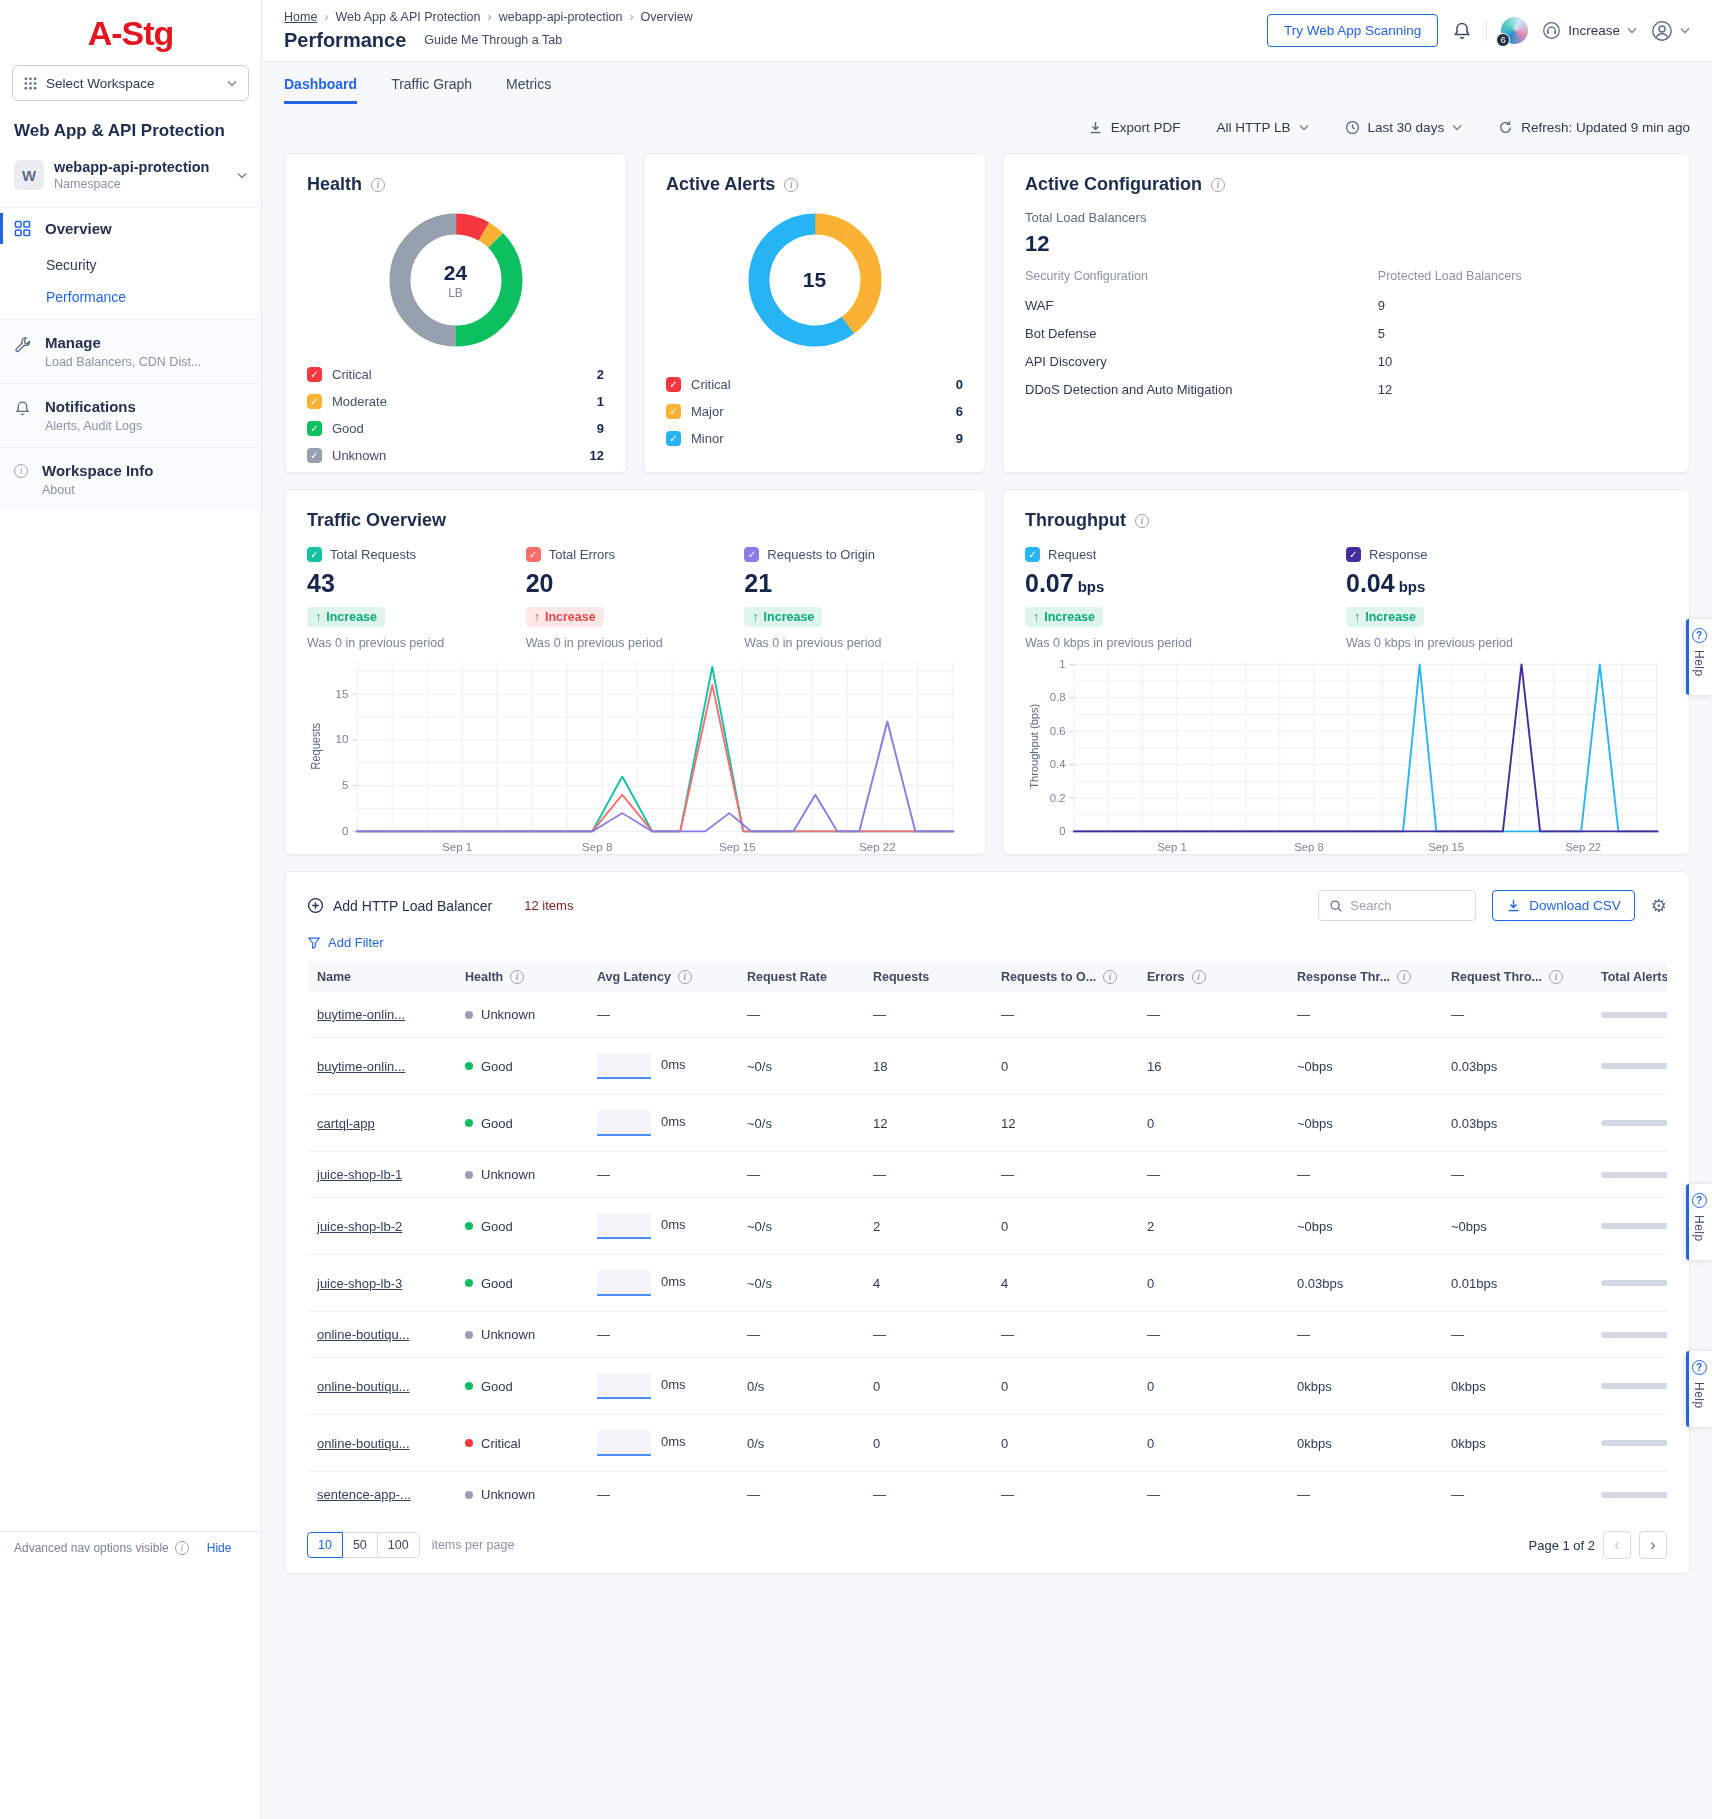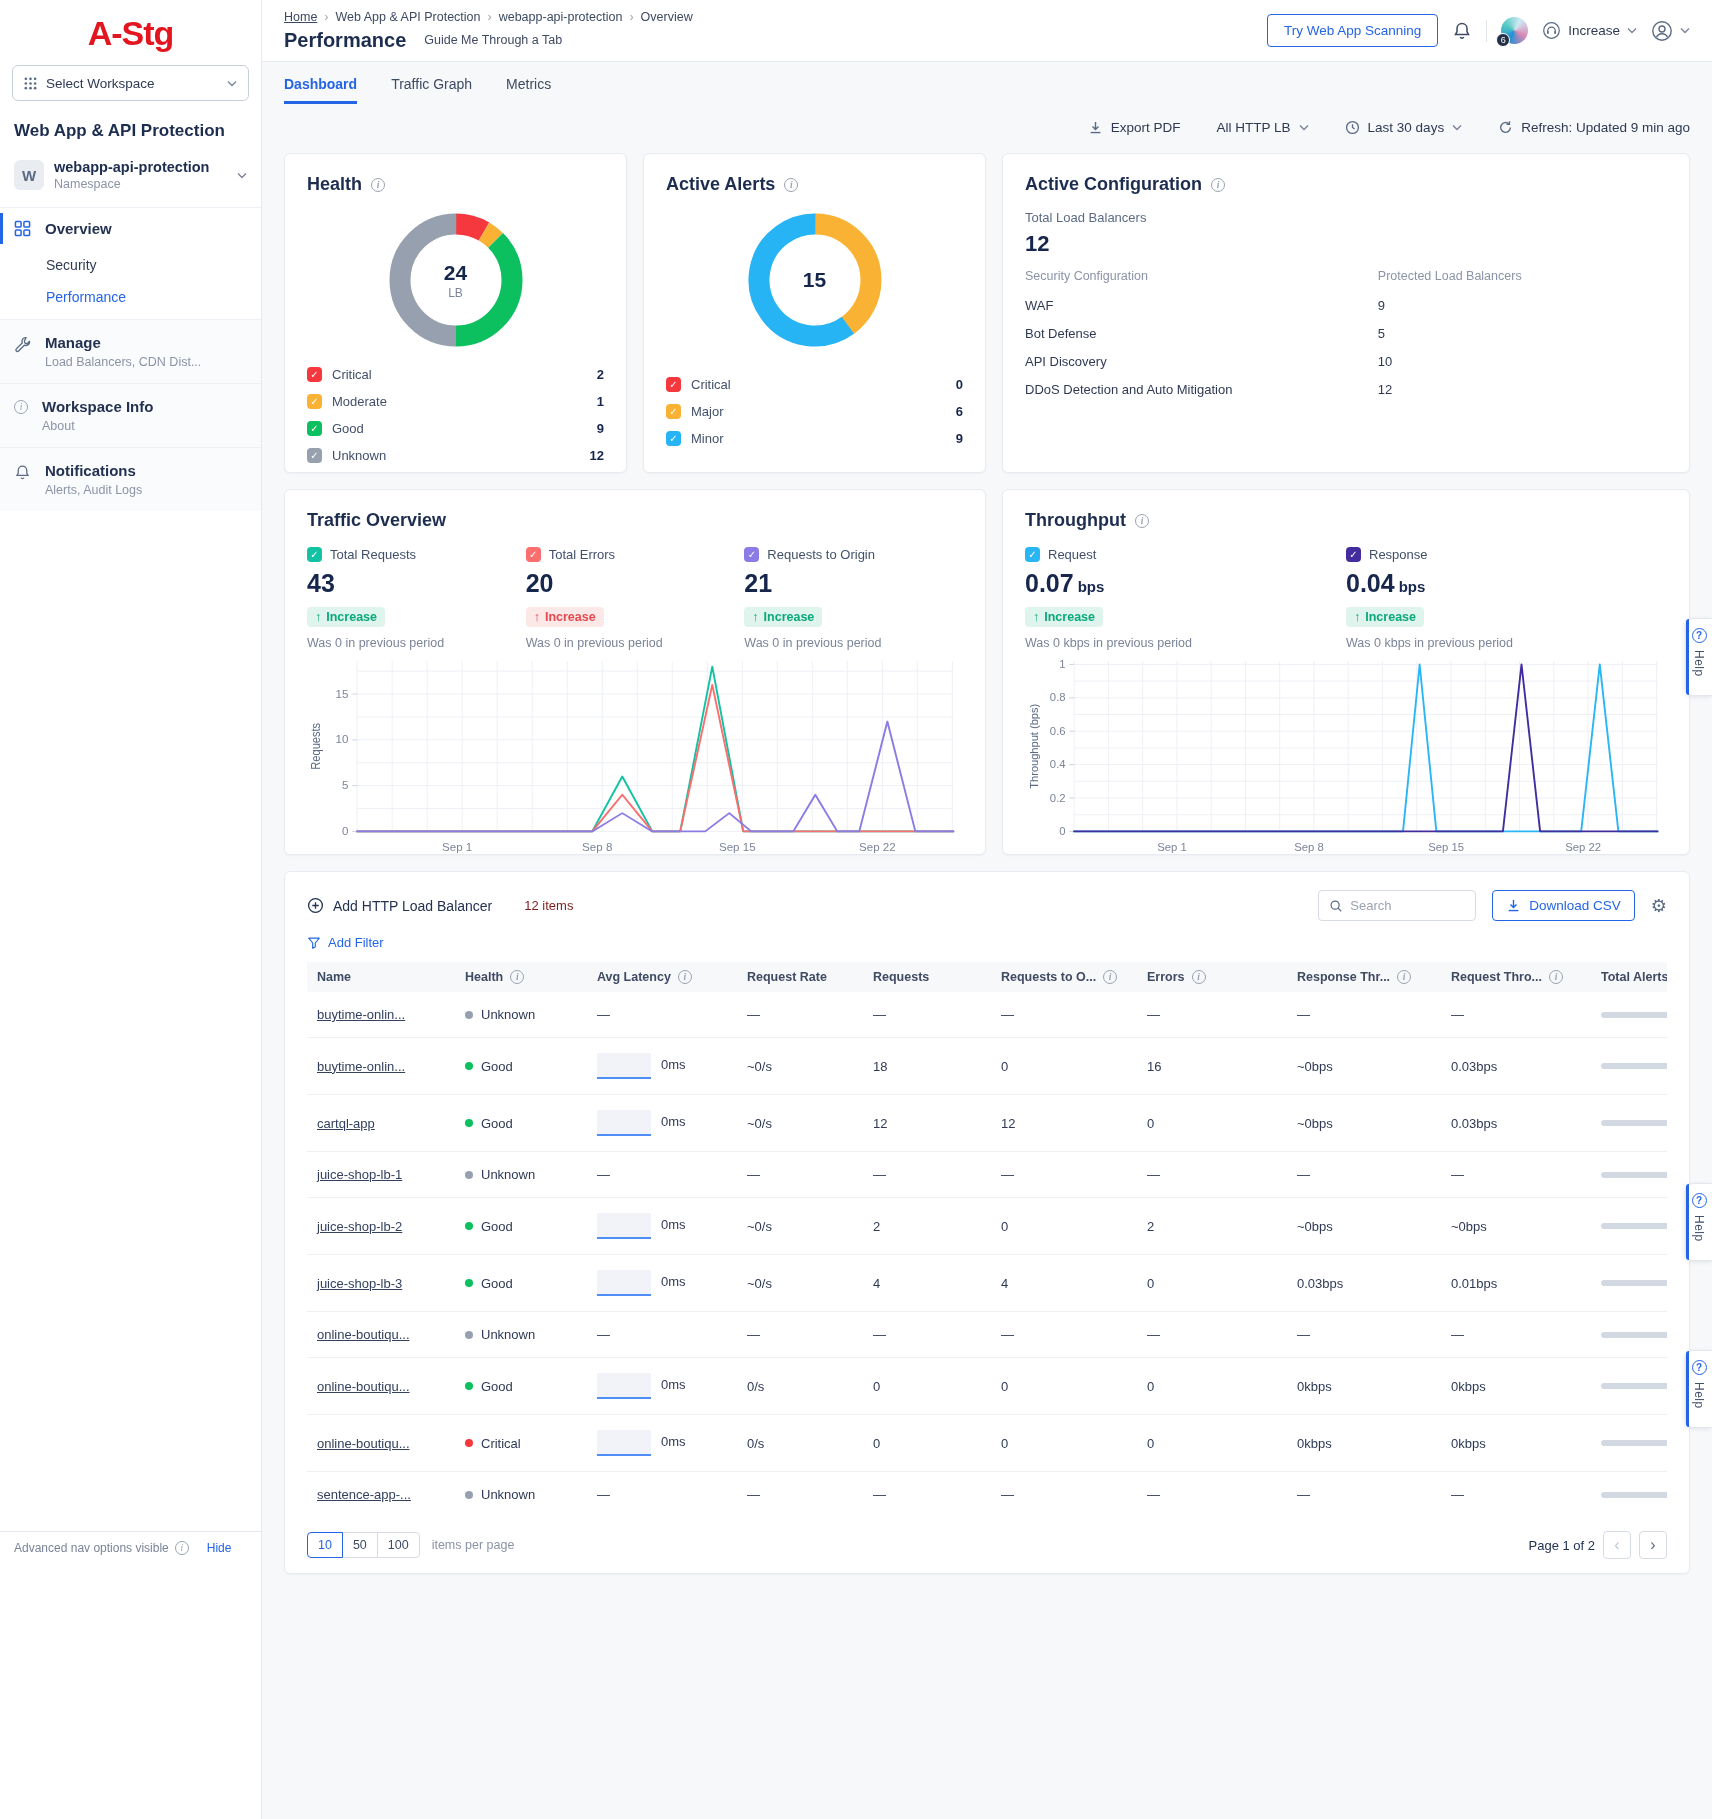--- a/index.html
+++ b/index.html
@@ -202,37 +202,37 @@
             <path d="M12.8 1.8a4 4 0 0 0-4.1 5.6L2.5 13.6a1.6 1.6 0 1 0 2.3 2.3l6.2-6.2a4 4 0 0 0 5.5-4.1l-2.6 2.6-2.3-.6-.6-2.3z" fill="none" stroke="currentColor" stroke-width="1.4" stroke-linejoin="round"></path>
           </svg>
       </span>
       <span>
         <div class="nav-label">Manage</div>
         <div class="nav-sub">Load Balancers, CDN Dist...</div>
       </span>
     </div>
 
     <div class="nav-block">
-      <span class="info" style="margin-top:2px"></span>
-      <span>
-        <div class="nav-label">Workspace Info</div>
-        <div class="nav-sub">About</div>
-      </span>
-    </div>
-
-    <div class="nav-block">
       <span class="icon">
         <svg width="17" height="17" viewBox="0 0 20 20">
             <path d="M10 2.5c-2.9 0-5 2.2-5 5v3.2L3.5 13.5h13L15 10.7V7.5c0-2.8-2.1-5-5-5z" fill="none" stroke="currentColor" stroke-width="1.5"></path>
             <path d="M8.3 16a1.8 1.8 0 0 0 3.4 0" fill="none" stroke="currentColor" stroke-width="1.5"></path>
           </svg>
       </span>
       <span>
         <div class="nav-label">Notifications</div>
         <div class="nav-sub">Alerts, Audit Logs</div>
+      </span>
+    </div>
+
+    <div class="nav-block">
+      <span class="info" style="margin-top:2px"></span>
+      <span>
+        <div class="nav-label">Workspace Info</div>
+        <div class="nav-sub">About</div>
       </span>
     </div>
 
     <div class="side-footer">
       <span>Advanced nav options visible</span>
       <span class="info"></span>
       <span class="hide-link">Hide</span>
     </div>
   </aside>
 

